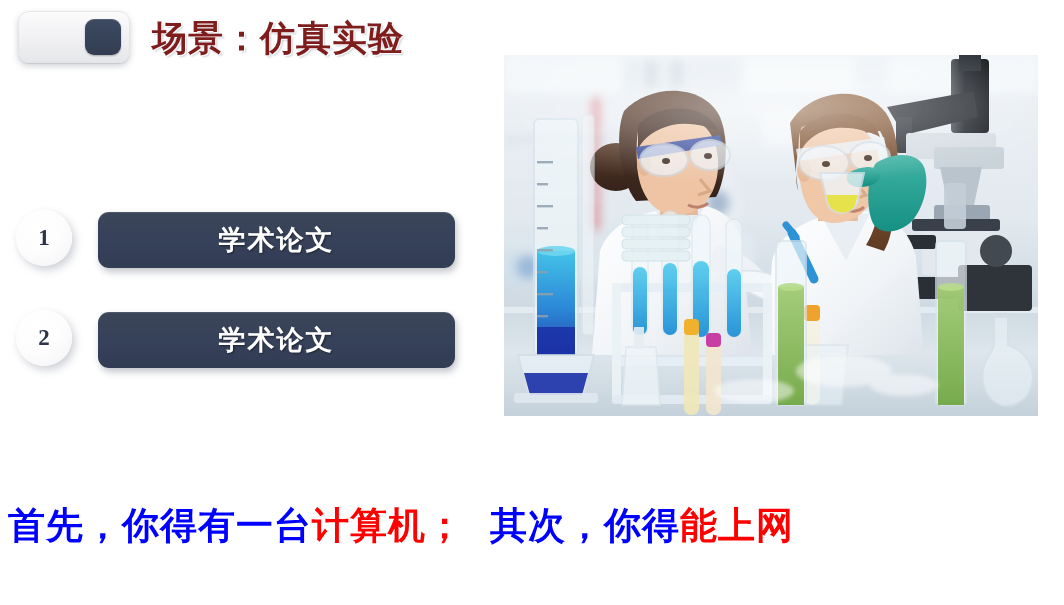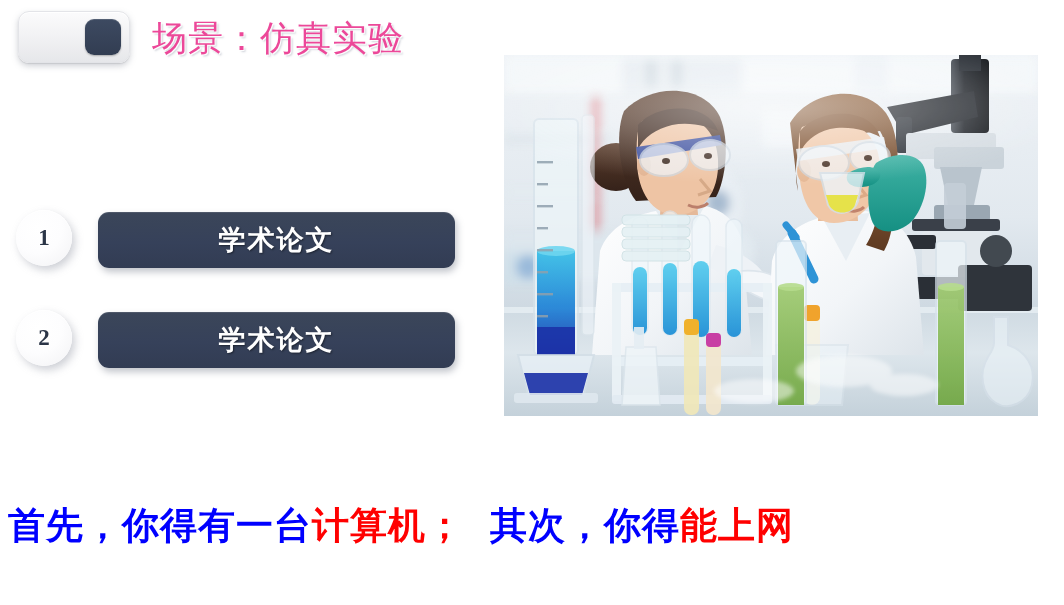--- a/index.html
+++ b/index.html
@@ -46,22 +46,22 @@
     border-radius: 9px;
     background: linear-gradient(180deg, #3d4a61 0%, #323d52 100%);
     box-shadow: inset 0 1px 0 rgba(255,255,255,0.12),
                 0 1px 2px rgba(0,0,0,0.28);
   }
   #header-title {
     position: absolute;
     left: 152px;
     top: 14px;
     font-size: 35px;
-    font-weight: normal;
-    color: #ec4899;
+    font-weight: bold;
+    color: #7f1d1d;
     letter-spacing: 1px;
     line-height: 48px;
     white-space: nowrap;
     text-shadow: 1px 1px 0 rgba(255,255,255,0.9),
                  2px 2px 2px rgba(120,130,150,0.35);
   }
 
   
   .list-row {
     position: absolute;

